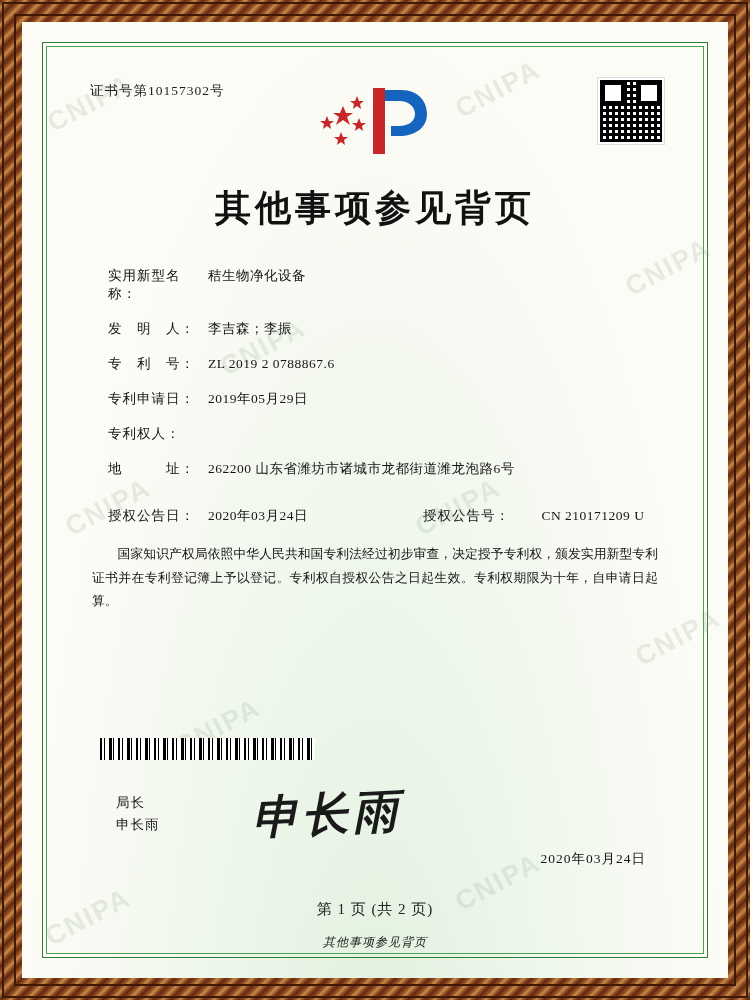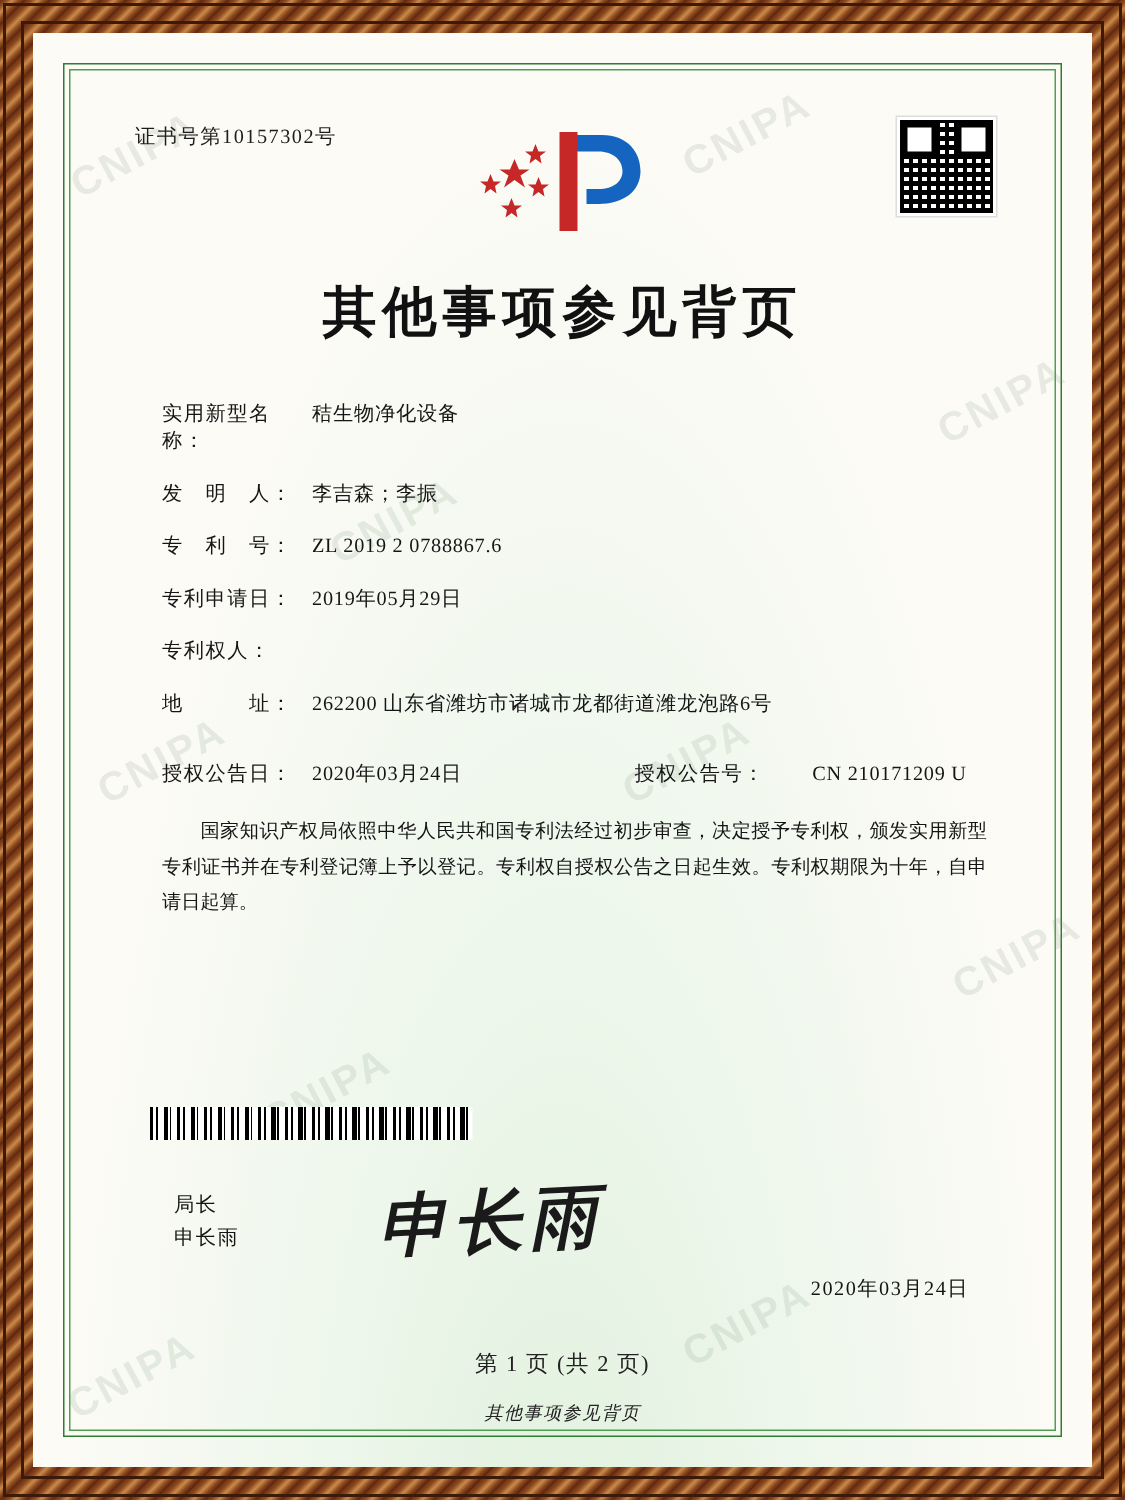--- a/index.html
+++ b/index.html
@@ -167,21 +167,21 @@
   .field-row.two-col .field-value { flex: 0 0 215px; }
   .field-label2 {
     width: 105px;
     flex: 0 0 105px;
     letter-spacing: 1px;
     margin-top: 12px;
   }
   .field-value2 { flex: 1; letter-spacing: 0.5px; text-align: center; }
 
   .paragraphs {
-    margin: 18px 12px 0 28px;
+    margin: 18px 12px 0 12px;
     font-size: 12.8px;
     line-height: 1.85;
     color: #151515;
     text-align: justify;
   }
   .paragraphs p {
     margin: 0 0 6px 0;
     text-indent: 2em;
   }
 

